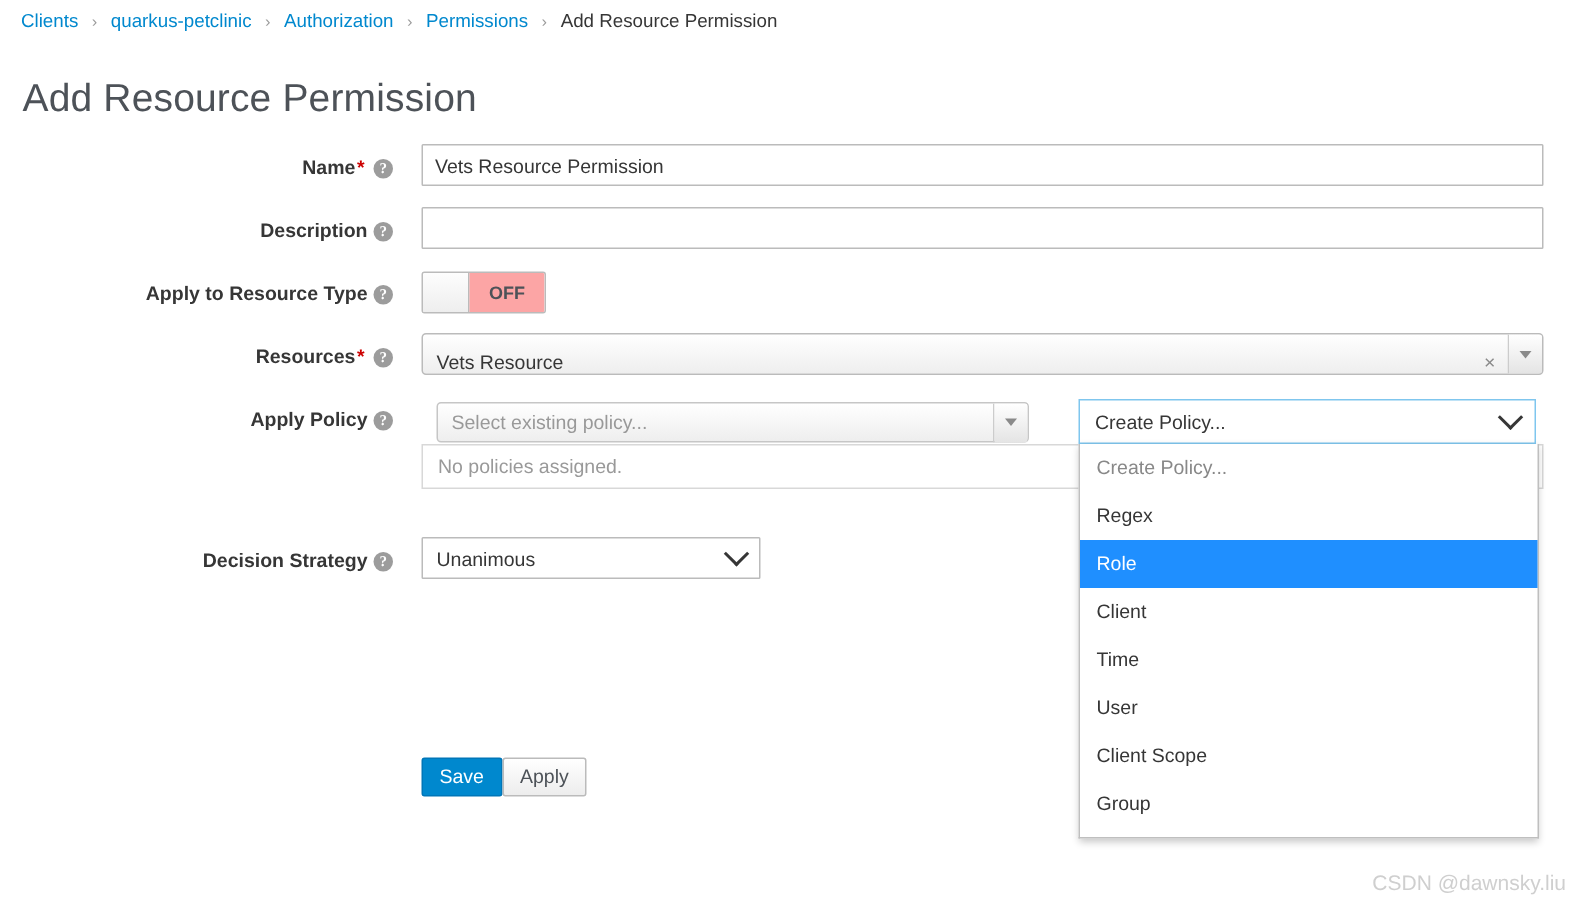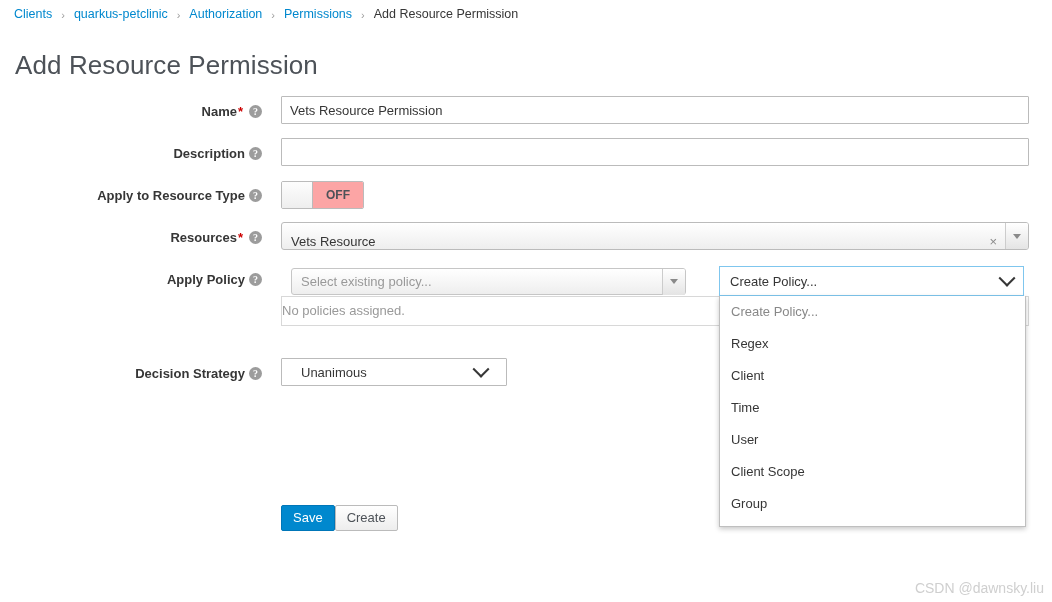--- a/index.html
+++ b/index.html
@@ -217,20 +217,21 @@
     left: 281px;
     top: 32px;
     width: 748px;
     height: 30px;
     box-sizing: border-box;
     border: 1px solid #d8d8d8;
     background: #ffffff;
     color: #999999;
     font-size: 13px;
     line-height: 28px;
+    padding-left: 10px;
   }
 
   
   .create-policy-select {
     position: absolute;
     left: 719px;
     top: 2px;
     width: 305px;
     height: 30px;
     box-sizing: border-box;
@@ -284,21 +285,21 @@
     position: absolute;
     left: 281px;
     top: 0;
     width: 226px;
     height: 28px;
     box-sizing: border-box;
     border: 1px solid #bbbbbb;
     background: #ffffff;
     display: flex;
     align-items: center;
-    padding: 0 19px;
+    padding: 0 9px;
     font-size: 13px;
     color: #363636;
     cursor: pointer;
     border-radius: 1px;
   }
   .strategy-select .label { flex: 1; }
 
   
   .button-row {
     position: absolute;
@@ -411,38 +412,39 @@
     <div class="policy-panel">No policies assigned.</div>
 
     <div class="create-policy-select">
       <span class="label">Create Policy...</span>
       <span class="chev"></span>
     </div>
 
     <div class="dropdown-list">
       <div class="dropdown-option placeholder">Create Policy...</div>
       <div class="dropdown-option">Regex</div>
+      <div class="dropdown-option selected">Role</div>
       <div class="dropdown-option">Client</div>
       <div class="dropdown-option">Time</div>
       <div class="dropdown-option">User</div>
       <div class="dropdown-option">Client Scope</div>
       <div class="dropdown-option">Group</div>
     </div>
   </div>
 
   <div class="form-row" style="position:absolute; left:0; top:262px; width:1052px;">
     <div class="form-label">
       <span>Decision Strategy</span><span class="help-icon">?</span>
     </div>
     <div class="strategy-select">
       <span class="label">Unanimous</span>
       <span class="chev"></span>
     </div>
   </div>
 
   <div class="button-row">
     <button class="btn btn-primary">Save</button>
-    <button class="btn btn-default">Create</button>
+    <button class="btn btn-default">Apply</button>
   </div>
 
 </div>
 
 <div class="watermark">CSDN @dawnsky.liu</div>
 
 </body></html>

